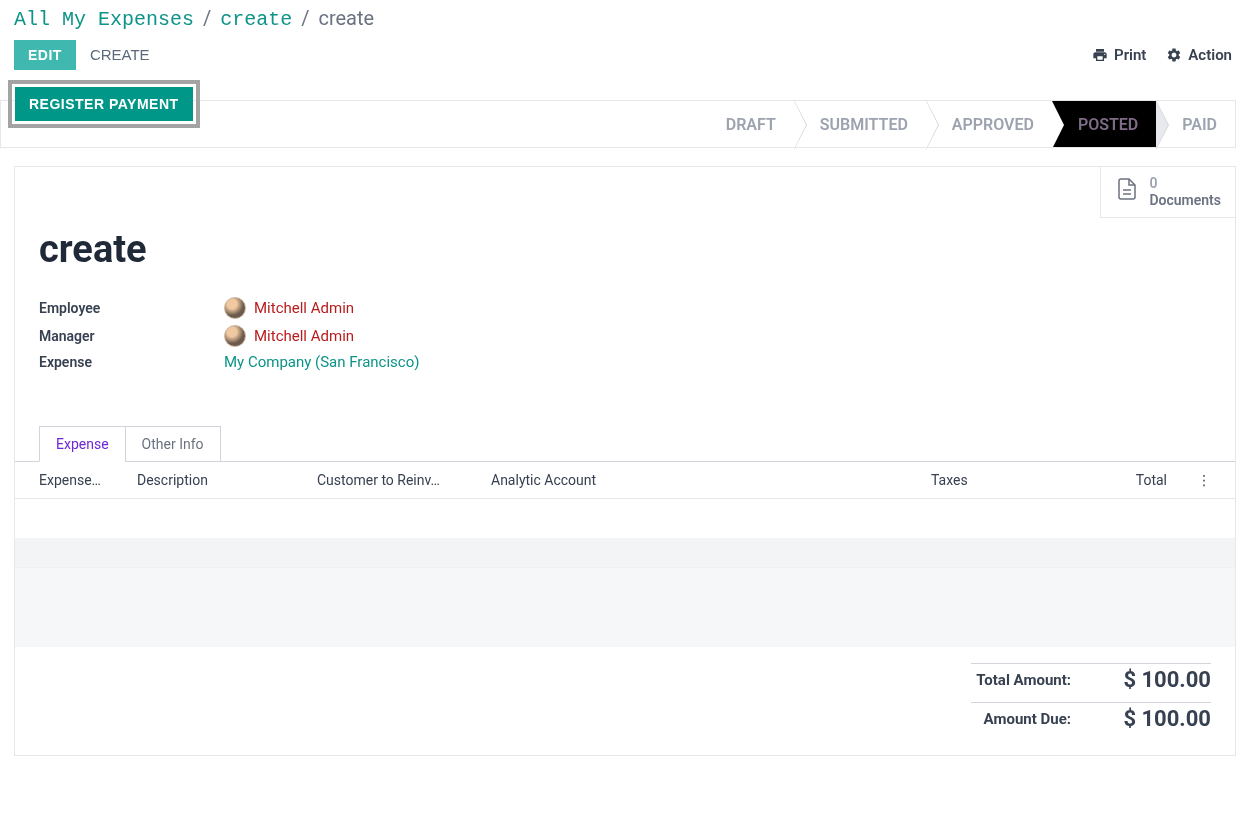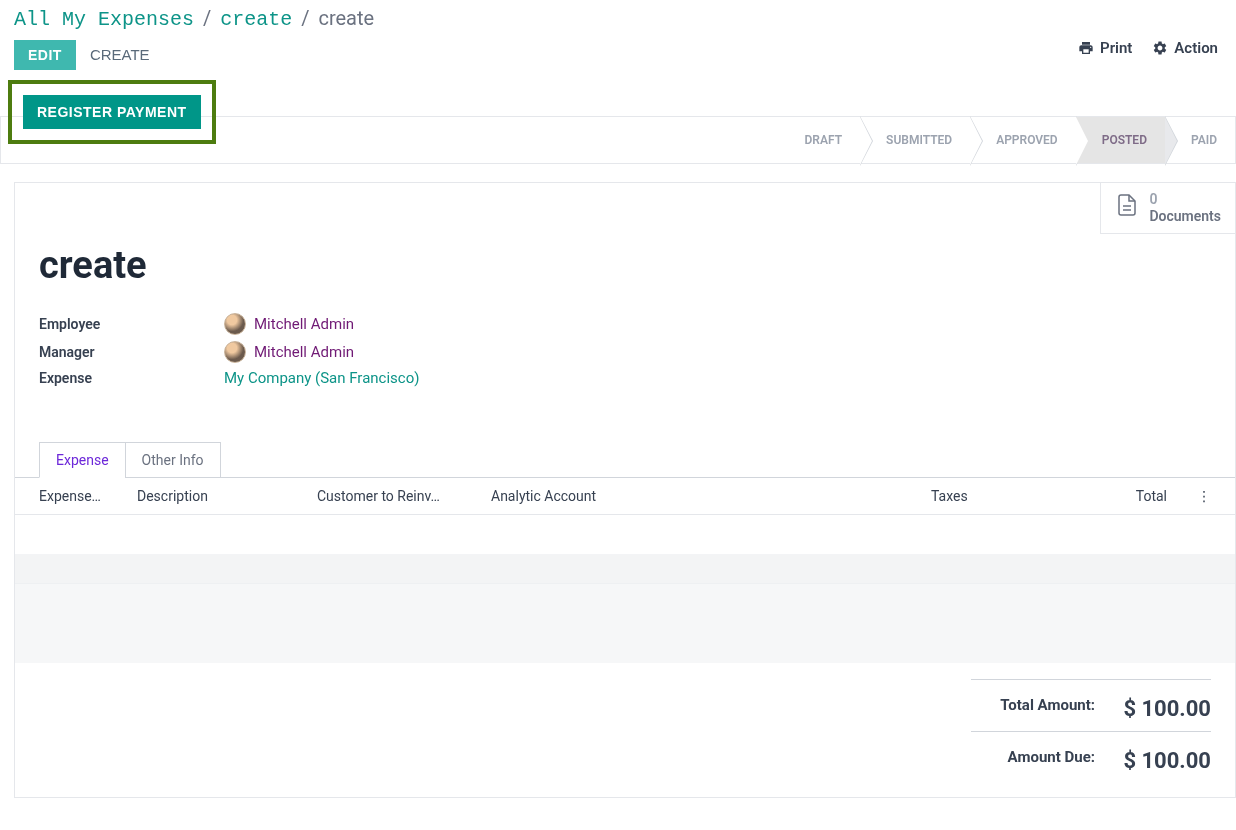--- a/index.html
+++ b/index.html
@@ -2,50 +2,50 @@
 <html><head>
 <meta charset="utf-8">
 <style>
   * { box-sizing: border-box; margin: 0; padding: 0; }
   body { font-family: -apple-system, BlinkMacSystemFont, "Segoe UI", Roboto, "Helvetica Neue", Arial, sans-serif; background: #fff; color: #374151; font-size: 14px; width: 1236px; }
   
   .breadcrumb { padding: 6px 14px 8px 14px; font-size: 20px; color: #6b7280; }
   .breadcrumb .link { color: #0d9488; cursor: pointer; font-family: Liberation Mono, monospace; }
   .breadcrumb .sep { color: #6b7280; margin: 0 4px; }
   
-  .action-row { display: flex; justify-content: space-between; align-items: flex-start; padding: 0 18px 10px 14px; }
+  .action-row { display: flex; justify-content: space-between; align-items: center; padding: 0 4px 10px 14px; }
   .btn-group { display: flex; gap: 12px; align-items: center; }
   .btn-edit { background: #3fb8af; color: #fff; border: none; padding: 7px 14px; font-weight: 700; font-size: 14px; letter-spacing: 0.5px; cursor: pointer; }
   .btn-create-top { background: transparent; color: #5a6a7a; border: none; padding: 7px 2px; font-weight: 400; font-size: 15px; cursor: pointer; }
   .right-actions { display: flex; gap: 20px; align-items: center; }
   .icon-action { display: inline-flex; align-items: center; gap: 6px; color: #374151; font-weight: 600; font-size: 15px; cursor: pointer; }
   
-  .highlight-box { border: 4px solid #4d7c0f; display: inline-block; margin: 0 0 0 8px; padding: 11px; position: relative; z-index: 2; }
+  .highlight-box { border: 4px solid #a3a3a3; display: inline-block; margin: 0 0 0 8px; padding: 3px; position: relative; z-index: 2; }
   .btn-register { background: #009688; color: #fff; border: none; padding: 9px 14px; font-weight: 700; font-size: 14px; letter-spacing: 0.5px; cursor: pointer; }
   
   .status-bar-wrap { border: 1px solid #e5e7eb; background: #fff; display: flex; align-items: center; height: 48px; margin-top: -28px; padding-left: 200px; }
   .status-bar { margin-left: auto; display: flex; align-items: center; height: 100%; }
-  .status-step { position: relative; padding: 0 18px 0 26px; height: 100%; display: flex; align-items: center; color: #9ca3af; font-weight: 600; font-size: 12px; white-space: nowrap; }
-  .status-step.active { background: #e5e5e5; color: #7e6b87; text-align: right; }
+  .status-step { position: relative; padding: 0 18px 0 26px; height: 100%; display: flex; align-items: center; color: #9ca3af; font-weight: 600; font-size: 16px; white-space: nowrap; }
+  .status-step.active { background: #000000; color: #7e6b87; text-align: right; }
   .arrow { position: absolute; right: -12px; top: 0; width: 0; height: 0; border-top: 24px solid transparent; border-bottom: 24px solid transparent; border-left: 12px solid #fff; z-index: 1; }
   .arrow-border { position: absolute; right: -13px; top: -1px; width: 0; height: 0; border-top: 25px solid transparent; border-bottom: 25px solid transparent; border-left: 13px solid #d1d5db; z-index: 0; }
   .status-step.active .arrow { border-left-color: #e8e9ec; }
   
   .sheet { border: 1px solid #e5e7eb; margin: 18px 0 0 14px; background: #fff; }
   .docs-box { border-left: 1px solid #e5e7eb; border-bottom: 1px solid #e5e7eb; float: right; padding: 8px 14px; display: flex; gap: 10px; align-items: flex-start; cursor: pointer; }
   .docs-box svg { width: 24px; height: 28px; stroke: #6b7280; fill: none; stroke-width: 1.5; }
   .docs-text { color: #6b7280; font-weight: 600; font-size: 14px; line-height: 1.2; }
   .docs-text .count { color: #9ca3af; }
   
   .title { font-size: 38px; color: #1f2937; padding: 60px 0 26px 24px; clear: none; }
   
   .fields { padding: 0 24px 24px 24px; }
   .field-row { display: flex; margin-bottom: 6px; align-items: center; }
   .field-label { width: 185px; color: #374151; font-weight: 600; font-size: 14px; }
-  .field-value { color: #701a75; font-size: 15px; display: inline-flex; align-items: center; gap: 8px; }
+  .field-value { color: #b91c1c; font-size: 15px; display: inline-flex; align-items: center; gap: 8px; }
   .field-value.link { color: #0d9488; cursor: pointer; }
   .avatar { width: 22px; height: 22px; border-radius: 50%; background: radial-gradient(circle at 35% 30%, #f0c9a0 25%, #6b5a4d 60%); display: inline-block; border: 1px solid #c9b39a; }
   
   .tabs-wrap { padding: 24px 24px 0 24px; border-bottom: 1px solid #d1d5db; display: flex; }
   .tab { border: 1px solid #d1d5db; border-bottom: none; padding: 9px 16px; color: #6b7280; font-size: 14px; cursor: pointer; margin-right: -1px; position: relative; top: 1px; }
   .tab.active { background: #fff; color: #6d28d9; }
   .tab:not(.active) { background: #fff; border-color: transparent; }
   .tab:nth-child(2) { border: 1px solid #d1d5db; border-bottom: 1px solid #d1d5db; background: #fff; }
   .tab.active { border-bottom: 1px solid #fff; }
   .tab.inactive { border: 1px solid #d1d5db; }
@@ -57,21 +57,21 @@
   .col-analytic { width: 440px; }
   .col-taxes { width: 180px; }
   .col-total { flex: 1; text-align: right; padding-right: 24px; }
   .col-menu { width: 20px; text-align: right; }
   
   .empty-rows { height: 40px; border-bottom: 1px solid #f3f4f6; }
   .spacer-gray { height: 28px; background: #f3f4f5; }
   .spacer-gray2 { height: 80px; background: #f6f7f8; border-top: 1px solid #eef0f2; }
   
   .totals { padding: 16px 24px 24px 0; display: flex; flex-direction: column; align-items: flex-end; gap: 10px; }
-  .total-line { display: flex; align-items: flex-start; gap: 16px; border-top: 1px solid #d1d5db; padding-top: 16px; width: 240px; justify-content: flex-end; }
+  .total-line { display: flex; align-items: center; gap: 40px; border-top: 1px solid #d1d5db; padding-top: 3px; width: 240px; justify-content: flex-end; }
   .total-line:first-child { border-top: 1px solid #d1d5db; }
   .total-label { font-weight: 700; color: #374151; font-size: 15px; }
   .total-value { font-weight: 700; font-size: 22px; color: #374151; width: 100px; text-align: right; }
 </style>
 </head>
 <body>
 
 
 
 <div class="breadcrumb">

